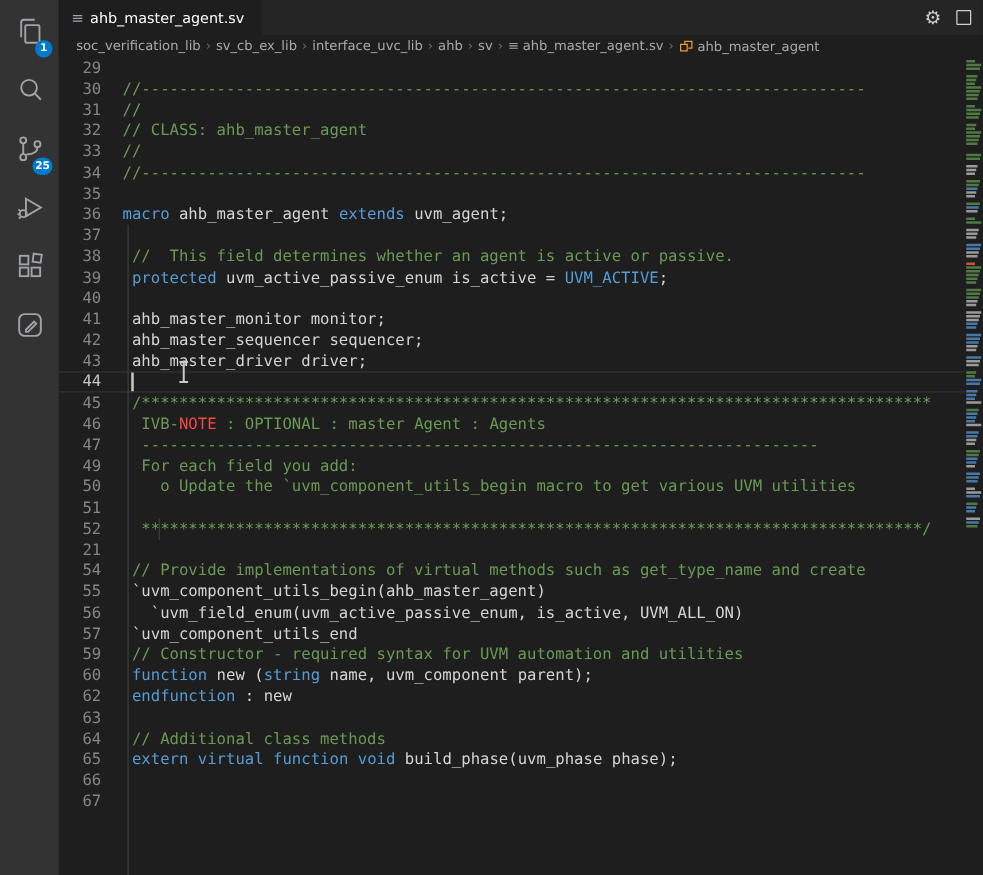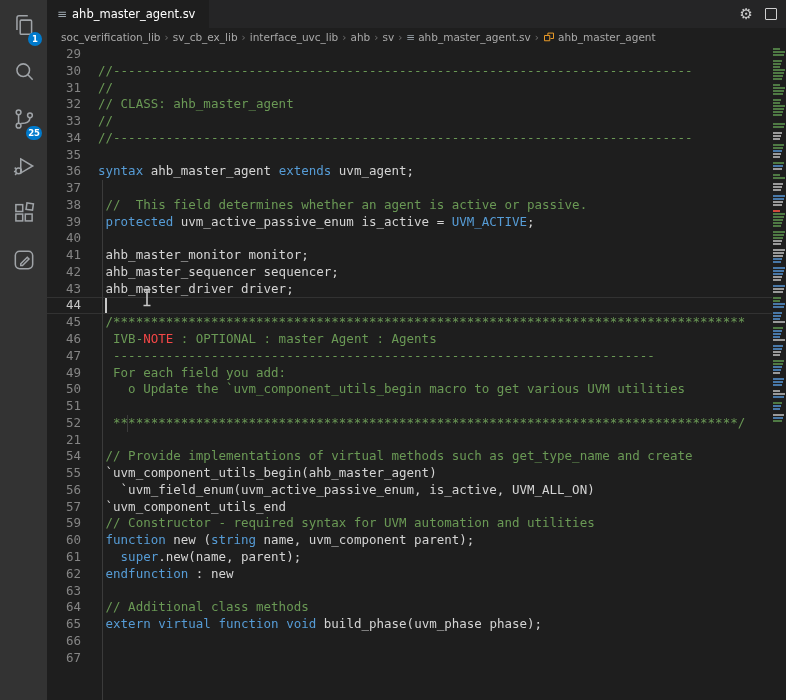--- a/index.html
+++ b/index.html
@@ -142,21 +142,21 @@
 
     <div class="editor">
       <div class="lines" id="lines">
           <div class="line"><span class="gutter">29</span><span class="code"></span></div>
           <div class="line"><span class="gutter">30</span><span class="code"><span class="tok-c">//-----------------------------------------------------------------------------</span></span></div>
           <div class="line"><span class="gutter">31</span><span class="code"><span class="tok-c">//</span></span></div>
           <div class="line"><span class="gutter">32</span><span class="code"><span class="tok-c">// CLASS: ahb_master_agent</span></span></div>
           <div class="line"><span class="gutter">33</span><span class="code"><span class="tok-c">//</span></span></div>
           <div class="line"><span class="gutter">34</span><span class="code"><span class="tok-c">//-----------------------------------------------------------------------------</span></span></div>
           <div class="line"><span class="gutter">35</span><span class="code"></span></div>
-          <div class="line"><span class="gutter">36</span><span class="code"><span class="tok-k">syntax</span><span class="tok-p"> ahb_master_agent </span><span class="tok-k">extends</span><span class="tok-p"> uvm_agent;</span></span></div>
+          <div class="line"><span class="gutter">36</span><span class="code"><span class="tok-k">macro</span><span class="tok-p"> ahb_master_agent </span><span class="tok-k">extends</span><span class="tok-p"> uvm_agent;</span></span></div>
           <div class="line"><span class="gutter">37</span><span class="code"></span></div>
           <div class="line"><span class="gutter">38</span><span class="code"><span class="tok-c"> //  This field determines whether an agent is active or passive.</span></span></div>
           <div class="line"><span class="gutter">39</span><span class="code"><span class="tok-p"> </span><span class="tok-k">protected</span><span class="tok-p"> uvm_active_passive_enum is_active = </span><span class="tok-k">UVM_ACTIVE</span><span class="tok-p">;</span></span></div>
           <div class="line"><span class="gutter">40</span><span class="code"></span></div>
           <div class="line"><span class="gutter">41</span><span class="code"><span class="tok-p"> ahb_master_monitor monitor;</span></span></div>
           <div class="line"><span class="gutter">42</span><span class="code"><span class="tok-p"> ahb_master_sequencer sequencer;</span></span></div>
           <div class="line"><span class="gutter">43</span><span class="code"><span class="tok-p"> ahb_master_driver driver;</span></span></div>
           <div class="line active"><span class="gutter">44</span><span class="code"></span></div>
           <div class="line"><span class="gutter">45</span><span class="code"><span class="tok-c"> /************************************************************************************</span></span></div>
           <div class="line"><span class="gutter">46</span><span class="code"><span class="tok-c">  IVB-</span><span class="tok-a">NOTE</span><span class="tok-c"> : OPTIONAL : master Agent : Agents</span></span></div>
@@ -165,21 +165,20 @@
           <div class="line"><span class="gutter">50</span><span class="code"><span class="tok-c">    o Update the `uvm_component_utils_begin macro to get various UVM utilities</span></span></div>
           <div class="line"><span class="gutter">51</span></div>
           <div class="line"><span class="gutter">52</span><span class="code"><span class="tok-c">  ***********************************************************************************/</span></span></div>
           <div class="line"><span class="gutter">21</span><span class="code"></span></div>
           <div class="line"><span class="gutter">54</span><span class="code"><span class="tok-c"> // Provide implementations of virtual methods such as get_type_name and create</span></span></div>
           <div class="line"><span class="gutter">55</span><span class="code"><span class="tok-p"> `uvm_component_utils_begin(ahb_master_agent)</span></span></div>
           <div class="line"><span class="gutter">56</span><span class="code"><span class="tok-p">   `uvm_field_enum(uvm_active_passive_enum, is_active, UVM_ALL_ON)</span></span></div>
           <div class="line"><span class="gutter">57</span><span class="code"><span class="tok-p"> `uvm_component_utils_end</span></span></div>
           <div class="line"><span class="gutter">59</span><span class="code"><span class="tok-c"> // Constructor - required syntax for UVM automation and utilities</span></span></div>
           <div class="line"><span class="gutter">60</span><span class="code"><span class="tok-p"> </span><span class="tok-k">function</span><span class="tok-p"> new (</span><span class="tok-k">string</span><span class="tok-p"> name, uvm_component parent);</span></span></div>
-          <div class="line"><span class="gutter">61</span><span class="code"><span class="tok-p">   </span><span class="tok-k">super</span><span class="tok-p">.new(name, parent);</span></span></div>
           <div class="line"><span class="gutter">62</span><span class="code"><span class="tok-p"> </span><span class="tok-k">endfunction</span><span class="tok-p"> : new</span></span></div>
           <div class="line"><span class="gutter">63</span><span class="code"></span></div>
           <div class="line"><span class="gutter">64</span><span class="code"><span class="tok-c"> // Additional class methods</span></span></div>
           <div class="line"><span class="gutter">65</span><span class="code"><span class="tok-p"> </span><span class="tok-k">extern</span><span class="tok-p"> </span><span class="tok-k">virtual</span><span class="tok-p"> </span><span class="tok-k">function</span><span class="tok-p"> </span><span class="tok-k">void</span><span class="tok-p"> build_phase(uvm_phase phase);</span></span></div>
           <div class="line"><span class="gutter">66</span></div>
           <div class="line"><span class="gutter">67</span><span class="code"></span></div>
         </div>
       <div class="indent-guide" style="left:55px;top:134px;height:520px;"></div>
       <div class="indent-guide" style="left:80px;top:369px;height:17px;"></div>
       <div class="caret"></div>

